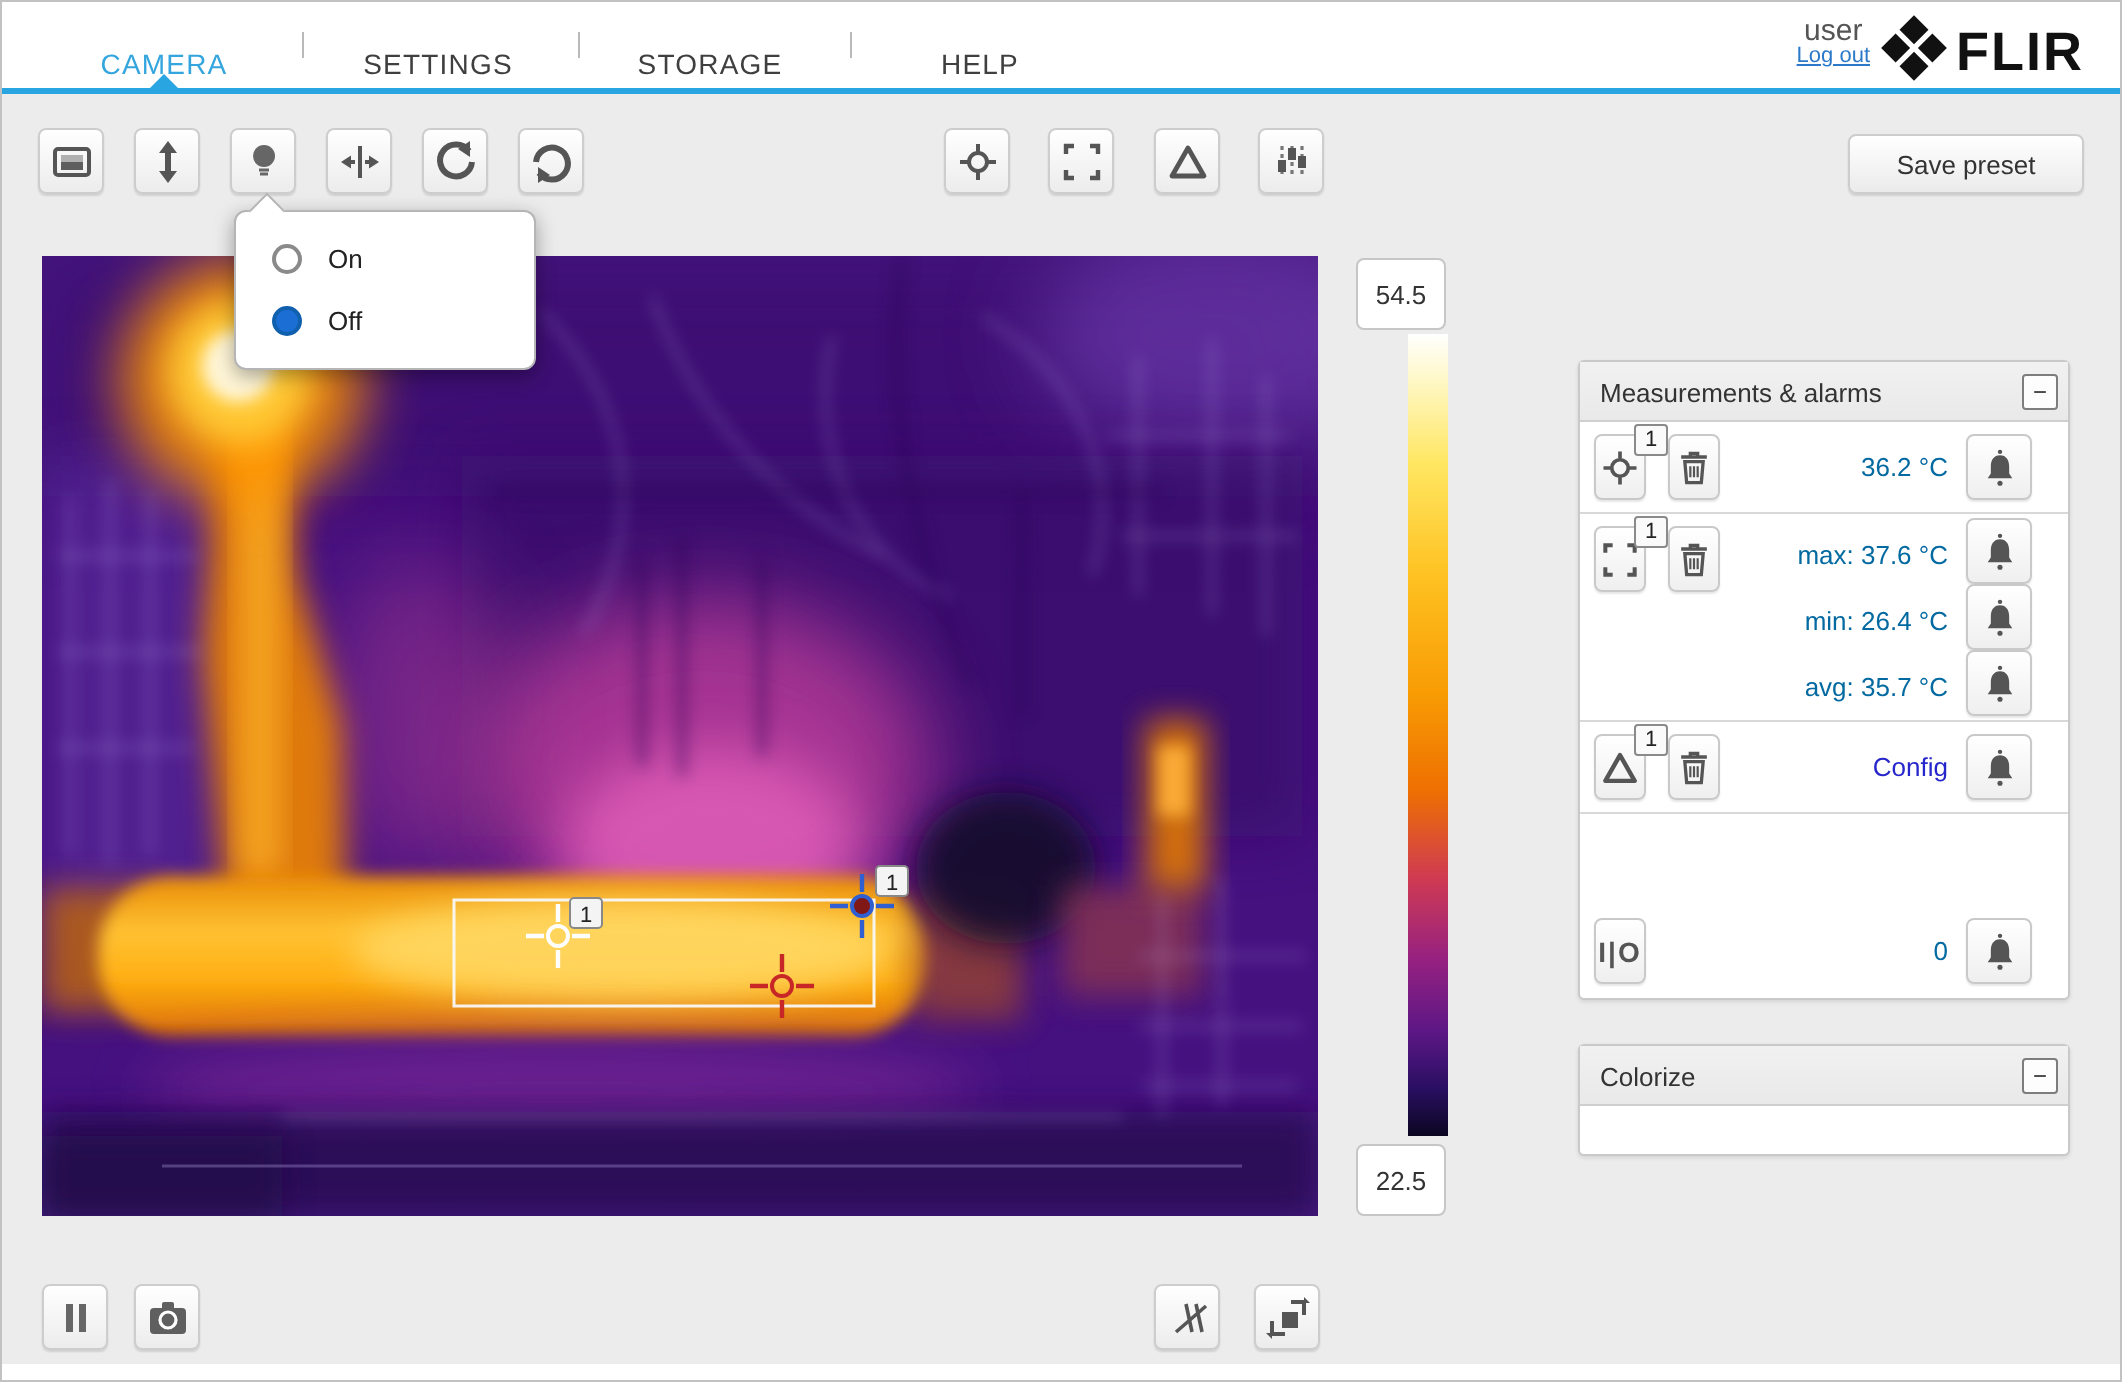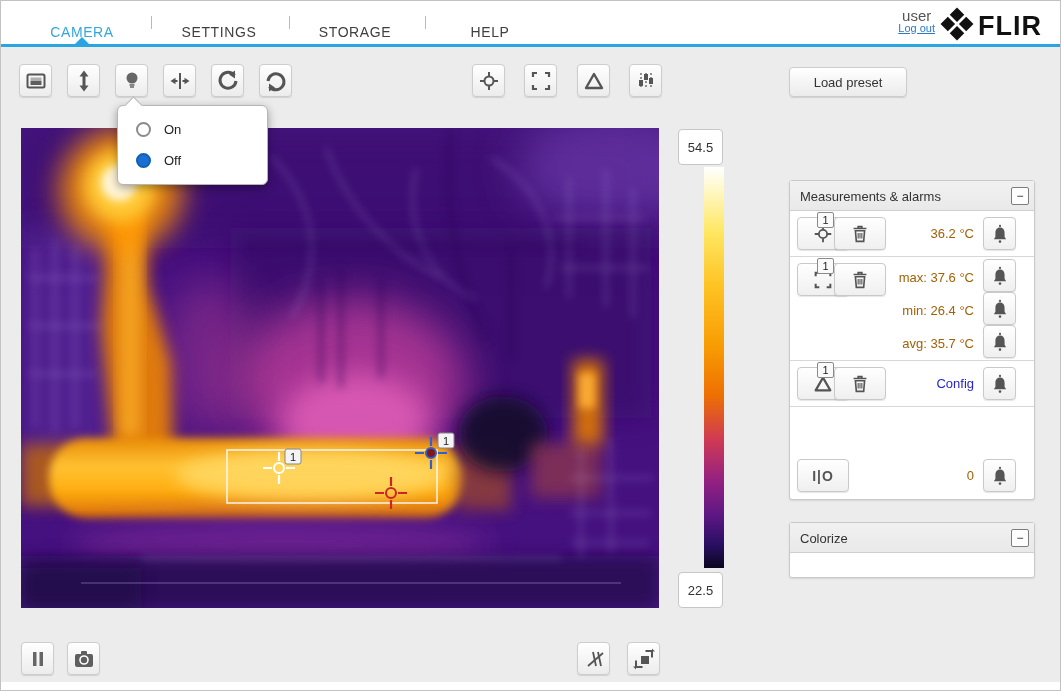--- a/index.html
+++ b/index.html
@@ -43,23 +43,23 @@
     background:linear-gradient(#ffffff 0%, #fff7c4 6%, #ffe763 16%, #fec222 30%, #f89b03 45%, #ee6f02 57%, #cf3a53 68%, #962181 78%, #5c1785 87%, #2a0f63 94%, #0b0620 100%); }
 
   
   .panel { position:absolute; left:788px; width:246px; background:#fff; border:1px solid #c9c9c9; border-radius:3px; box-shadow:0 1px 2px rgba(0,0,0,.10);margin-top:48px; }
   .panel-header { position:relative; height:30px; background:linear-gradient(#f1f1f1,#e9e9e9); border-bottom:1px solid #cfcfcf; }
   .panel.collapsed .panel-header { border-bottom:none; }
   .panel-title { position:absolute; left:10px; top:8px; font-size:13px; color:#333; }
   .collapse-btn { position:absolute; right:5px; top:6px; width:18px; height:18px; background:#fdfdfd; border:1px solid #7d7d7d; border-radius:2px; font-size:12px; line-height:15px; color:#333; text-align:center; cursor:pointer; font-family:inherit; padding:0; }
   .mrow { position:absolute; left:0; width:100%; border-bottom:1px solid #d8d8d8; }
   .mrow.last { border-bottom:none; }
-  .m-btn { position:absolute; top:6px; width:52px; height:33px; background:linear-gradient(#ffffff,#efefef); border:1px solid #c9c9c9; border-radius:4px; box-shadow:0 1px 1px rgba(0,0,0,.10); display:flex; align-items:center; justify-content:center; cursor:pointer; }
+  .m-btn { position:absolute; top:6px; width:26px; height:33px; background:linear-gradient(#ffffff,#efefef); border:1px solid #c9c9c9; border-radius:4px; box-shadow:0 1px 1px rgba(0,0,0,.10); display:flex; align-items:center; justify-content:center; cursor:pointer; }
   .bell-btn { position:absolute; right:18px; width:33px; height:33px; background:linear-gradient(#ffffff,#efefef); border:1px solid #c9c9c9; border-radius:4px; box-shadow:0 1px 1px rgba(0,0,0,.10); display:flex; align-items:center; justify-content:center; cursor:pointer; }
-  .mvalue { position:absolute; right:60px; font-size:13px; color:#a16207; white-space:nowrap; }
+  .mvalue { position:absolute; right:60px; font-size:13px; color:#0369a1; white-space:nowrap; }
   .badge { position:absolute; left:27px; top:1px; width:17px; height:16px; background:#fafafa; border:1px solid #8a8a8a; border-radius:2px; font-size:11px; line-height:14px; text-align:center; color:#222; z-index:2; }
   .config-link { color:#2626cc; cursor:pointer; }
   .io-glyph { font-size:14px; color:#555; font-weight:bold; letter-spacing:1px; }
 
   #palette-select { position:absolute; left:7px; top:38px; width:232px; height:26px; background:#fff; border:1px solid #999; font-size:13px; color:#222; line-height:24px; padding-left:8px; cursor:pointer; }
   #palette-select .arrow { position:absolute; right:9px; top:10px; width:0; height:0; border-left:5px solid transparent; border-right:5px solid transparent; border-top:6px solid #111; }
 
   #footer { position:absolute; left:0; bottom:0; width:100%; height:8px; background:#fff; }
 </style>
 </head>
@@ -151,21 +151,21 @@
   </button>
   <button class="icon-btn" style="left:628px;top:63px">
     <svg width="24" height="24" viewBox="0 0 24 24">
       <path d="M7 4v16M12 4v16M17 4v16" stroke="#777" stroke-width="1.6" stroke-dasharray="2 2"></path>
       <rect x="5" y="11" width="4" height="6" fill="#555"></rect>
       <rect x="10" y="5" width="4" height="6" fill="#555"></rect>
       <rect x="15" y="9" width="4" height="6" fill="#555"></rect>
     </svg>
   </button>
 
-  <button class="text-btn" style="left:788px;top:66px">Load preset</button>
+  <button class="text-btn" style="left:923px;top:66px">Save preset</button>
 
   <div id="video">
     <svg width="638" height="480" viewBox="0 0 638 480">
       <defs>
         <filter id="b5" x="-40%" y="-40%" width="180%" height="180%">
             <feGaussianBlur stdDeviation="4"></feGaussianBlur>
           </filter>
         <filter id="b9" x="-40%" y="-40%" width="180%" height="180%">
             <feGaussianBlur stdDeviation="8"></feGaussianBlur>
           </filter>

